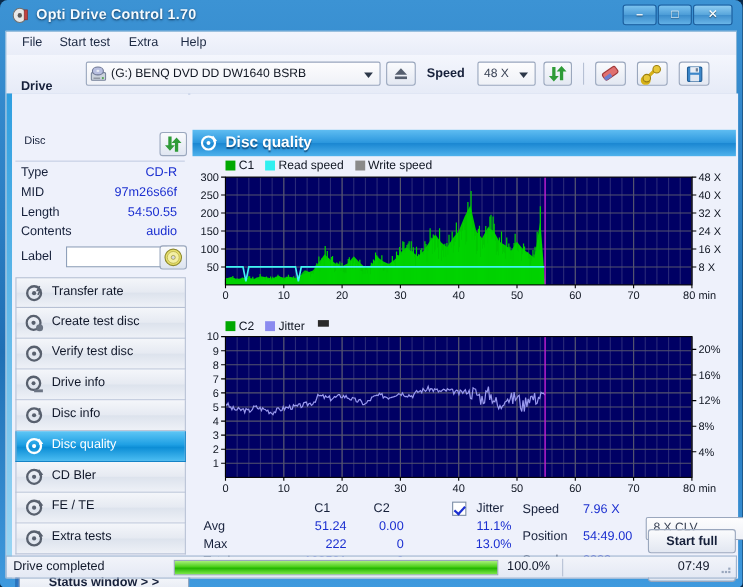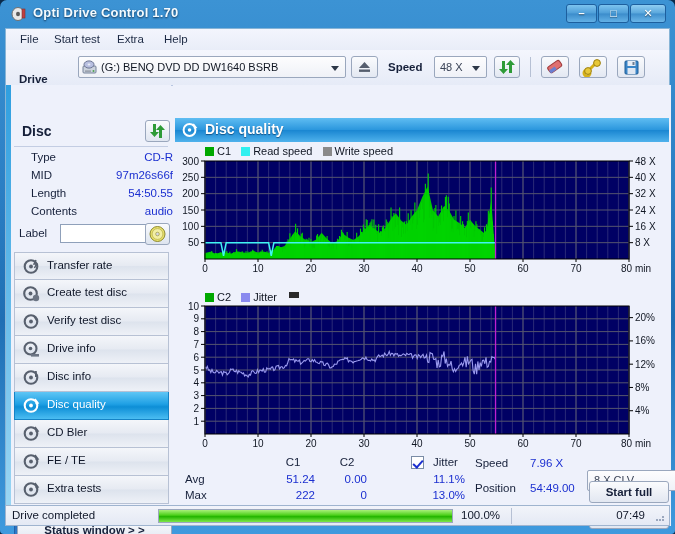--- a/index.html
+++ b/index.html
@@ -61,25 +61,25 @@
   #btn-save{left:611px;top:6px;width:28px;height:22px;}
 
   
   #accent{position:absolute;left:0;top:56px;width:5px;height:441px;
        background:linear-gradient(180deg,#2f9fe0,#9fd8f4);}
 
   
   #sidebar{position:absolute;left:5px;top:56px;width:160px;height:441px;background:#eef1fb;}
   #disc-head{position:absolute;left:3px;top:33px;width:154px;height:28px;
        border-bottom:1px solid #c3cde3;}
-  #disc-title{position:absolute;left:8px;top:5px;font-weight:bold;font-size:14px;color:#16203a;}
+  #disc-title{position:absolute;left:8px;top:5px;font-weight:normal;font-size:10px;color:#16203a;}
   #btn-disc-refresh{position:absolute;left:131px;top:2px;width:25px;height:22px;
        background:linear-gradient(180deg,#fafbfd,#e0e6f1);
        border:1px solid #9aa7bd;border-radius:3px;box-sizing:border-box;}
-  .drow{position:absolute;left:12px;width:160px;height:18px;}
+  .drow{position:absolute;left:0;width:160px;height:18px;}
   .dk{position:absolute;left:8px;top:0;font-size:11.5px;color:#16203a;}
   .dv{position:absolute;right:10px;top:0;font-size:11.5px;color:#1b2fd0;}
   #label-row{position:absolute;left:0;top:188px;width:160px;height:24px;}
   #label-key{position:absolute;left:8px;top:4px;font-size:11.5px;color:#16203a;}
   #label-input{position:absolute;left:49px;top:1px;width:92px;height:19px;
        background:#fff;border:1px solid #8fa0ba;box-sizing:border-box;}
   #btn-disc-img{position:absolute;left:134px;top:0px;width:25px;height:22px;
        background:linear-gradient(180deg,#fafbfd,#dde4ef);
        border:1px solid #9aa7bd;border-radius:3px;box-sizing:border-box;}
 

